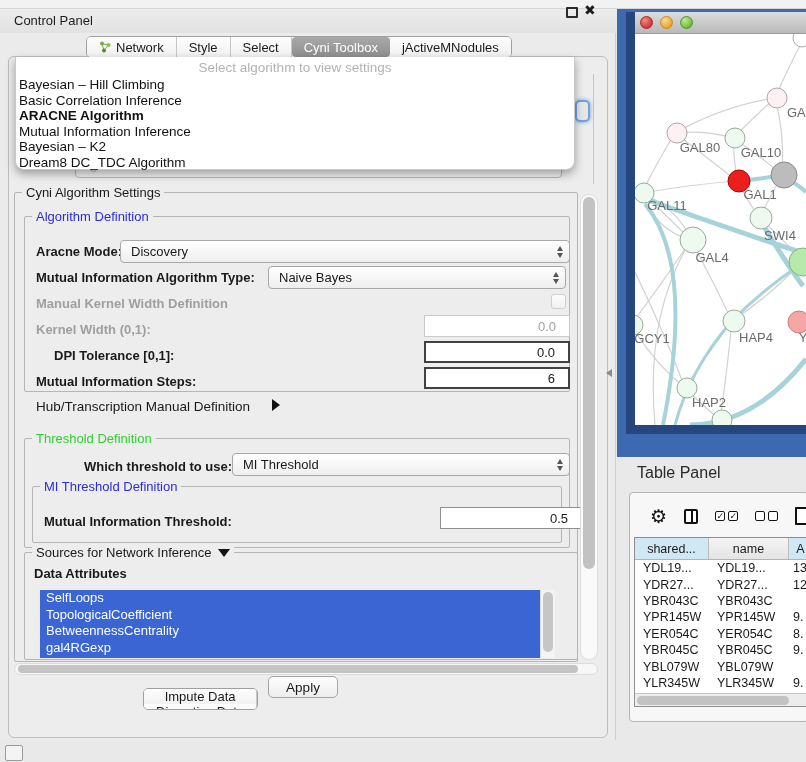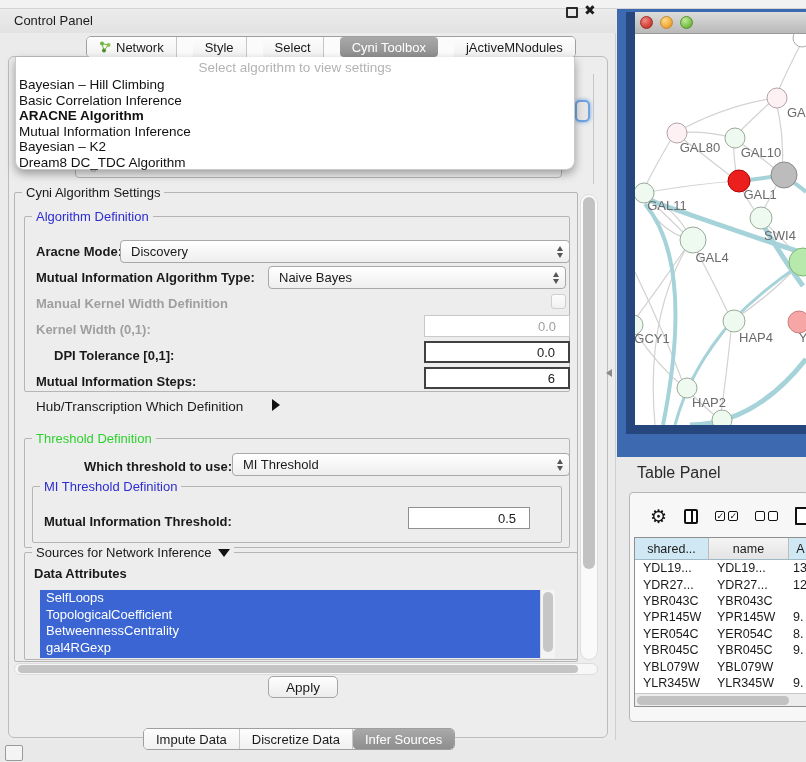--- a/index.html
+++ b/index.html
@@ -14,22 +14,22 @@
   .float-icon { position:absolute; left:566px; top:7px; width:12px; height:11px; border:2px solid #2a2a2a; border-radius:1px; background:transparent; }
   .close-icon { position:absolute; left:584px; top:2px; font-size:14px; font-weight:bold; color:#1c1c1c; }
   .cp-bg { left:0; top:33px; width:616px; height:707px; background:#ebebeb; border-right:1px solid #cfcfcf; }
   .inner-panel { left:8px; top:56px; width:600px; height:682px; border:1px solid #bdbdbd; border-radius:6px; background:#ededed; }
 
   
   .seg { display:flex; align-items:stretch; border:1px solid #9f9f9f; border-radius:5px; background:#fbfbfb; height:22px; overflow:hidden; }
   .seg-item { display:flex; align-items:center; justify-content:center; gap:4px; padding:0 12px; font-size:13px; color:#1a1a1a; border-right:1px solid #c6c6c6; background:linear-gradient(#fdfdfd,#f1f1f1); white-space:nowrap; cursor:default; }
   .seg-item:last-child { border-right:none; }
   .seg-item.sel { background:linear-gradient(#a9a9a9,#8e8e8e); color:#fff; border-radius:4px; border-right:none; }
-  .tabbar { left:86px; top:36px; z-index:5;gap:16px; }
-  .btabbar { left:143px; top:728px; z-index:5; }
+  .tabbar { left:86px; top:36px; z-index:5; }
+  .btabbar { left:143px; top:688px; z-index:5;flex-direction:column; }
 
   
   .popup { left:15px; top:57px; width:560px; height:113px; background:#fff; border:1px solid #c9c9c9; border-top:none; border-radius:0 0 9px 9px; box-shadow:0 4px 10px rgba(0,0,0,.35); z-index:50; padding-top:2px; }
   .dd-prompt { text-align:center; color:#b3b3b3; font-size:13.5px; height:18px; line-height:18px; }
   .dd-item { font-size:13.5px; height:15.6px; line-height:15.6px; padding-left:3px; color:#111; }
   .dd-item.bold { font-weight:bold; }
 
   
   .ghost-combo { left:75px; top:152px; width:487px; height:26px; border:1px solid #b5b5b5; border-radius:4px; background:#f1f1f1; z-index:10; color:#b9b9b9; font-size:13px; line-height:24px; padding-left:14px; }
   .focus-btn { left:575px; top:100px; width:15px; height:22px; border:2px solid #6fa3e0; border-radius:5px; box-shadow:0 0 4px #6fa3e0; background:#e6e6e6; z-index:10; }
@@ -196,39 +196,39 @@
 
 <div class="form-label disabled" style="left:36px; top:322px;">Kernel Width (0,1):</div>
 <div class="tf disabled" style="left:424px; top:315px; width:146px;">0.0</div>
 
 <div class="form-label" style="left:36px; top:348px;padding-left:18px;">DPI Tolerance [0,1]:</div>
 <div class="tf strong" style="left:424px; top:341px; width:146px;">0.0</div>
 
 <div class="form-label" style="left:36px; top:374px;">Mutual Information Steps:</div>
 <div class="tf strong" style="left:424px; top:367px; width:146px;">6</div>
 
-<div class="form-label" style="left:36px; top:399px; font-weight:normal; font-size:13.5px;">Hub/Transcription Which Definition</div>
+<div class="form-label" style="left:36px; top:399px; font-weight:normal; font-size:13.5px;">Hub/Transcription Manual Definition</div>
 <span class="tri-right abs" style="left:272px; top:399px;"></span>
 
 <div class="abs groupbox" style="left:24px; top:438px; width:546px; height:110px;"></div>
 <div class="gtitle green" style="left:32px; top:431px;">Threshold Definition</div>
 
 <div class="form-label" style="left:84px; top:459px;">Which threshold to use:</div>
 <div class="combo" style="left:232px; top:453px; width:338px;">
   <span>MI Threshold</span>
   <span class="spin">
       <span class="tri-up"></span>
       <span class="tri-dn"></span>
     </span>
 </div>
 
 <div class="abs groupbox" style="left:32px; top:486px; width:530px; height:57px;"></div>
 <div class="gtitle blue" style="left:40px; top:479px;text-align:right;">MI Threshold Definition</div>
 <div class="form-label" style="left:44px; top:514px;">Mutual Information Threshold:</div>
-<div class="tf normal" style="left:408px; top:507px; width:122px;">0.5</div>
+<div class="tf normal" style="left:440px; top:507px; width:142px;">0.5</div>
 
 <div class="abs groupbox" style="left:24px; top:552px; width:554px; height:108px;"></div>
 <div class="gtitle" style="left:32px; top:545px;">
   <span>Sources for Network Inference</span>
   <span class="tri-down"></span>
 </div>
 <div class="attr-label" style="left:34px; top:566px;">Data Attributes</div>
 <div class="attr-list" id="attr-list">
     <div class="attr-item">SelfLoops</div>
     <div class="attr-item">TopologicalCoefficient</div>

